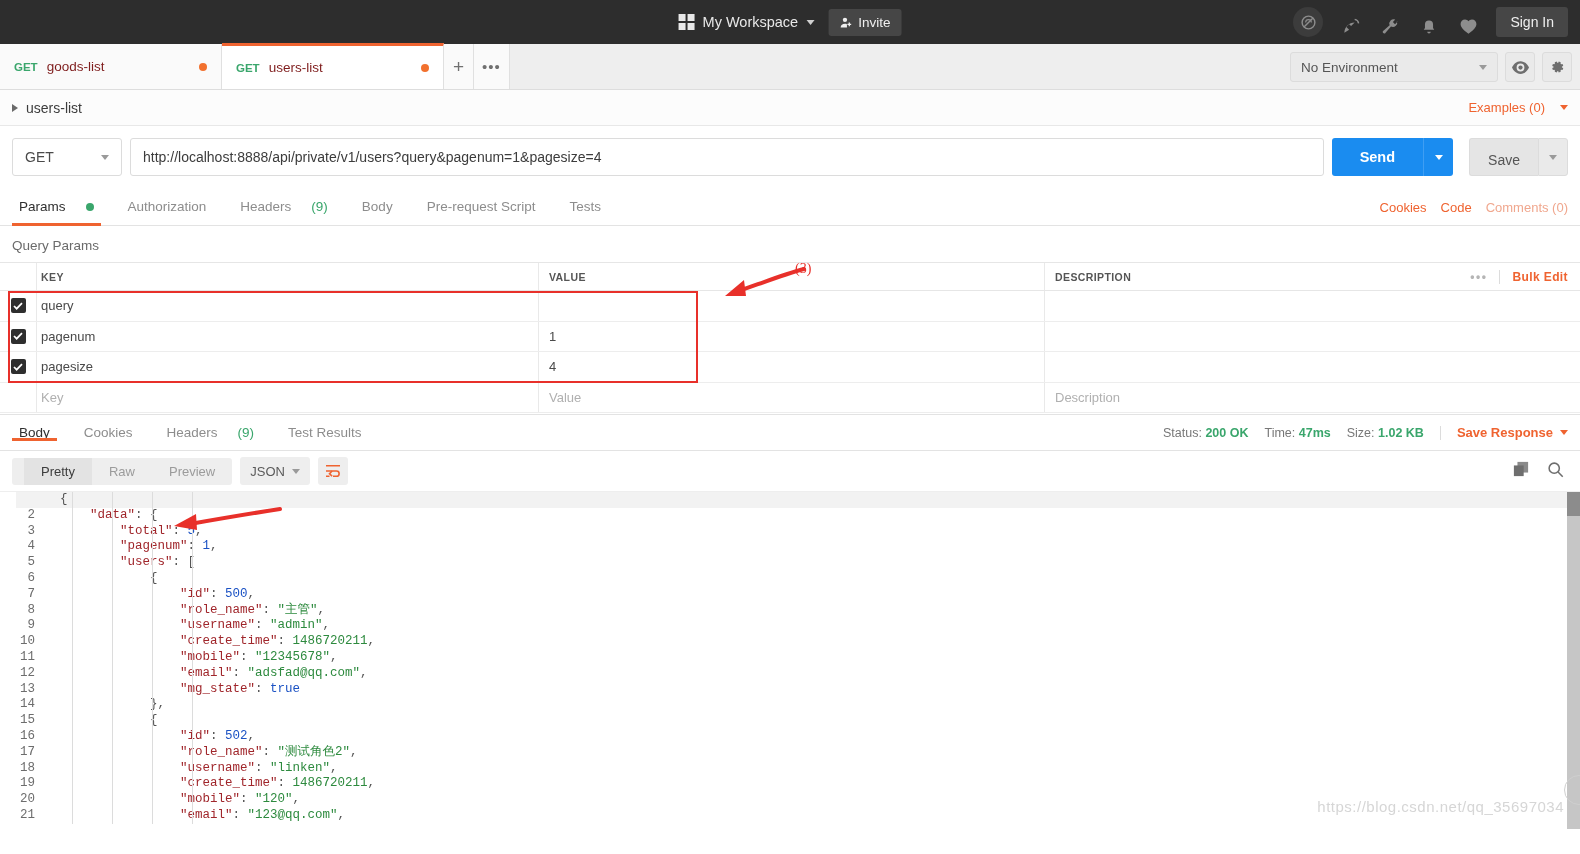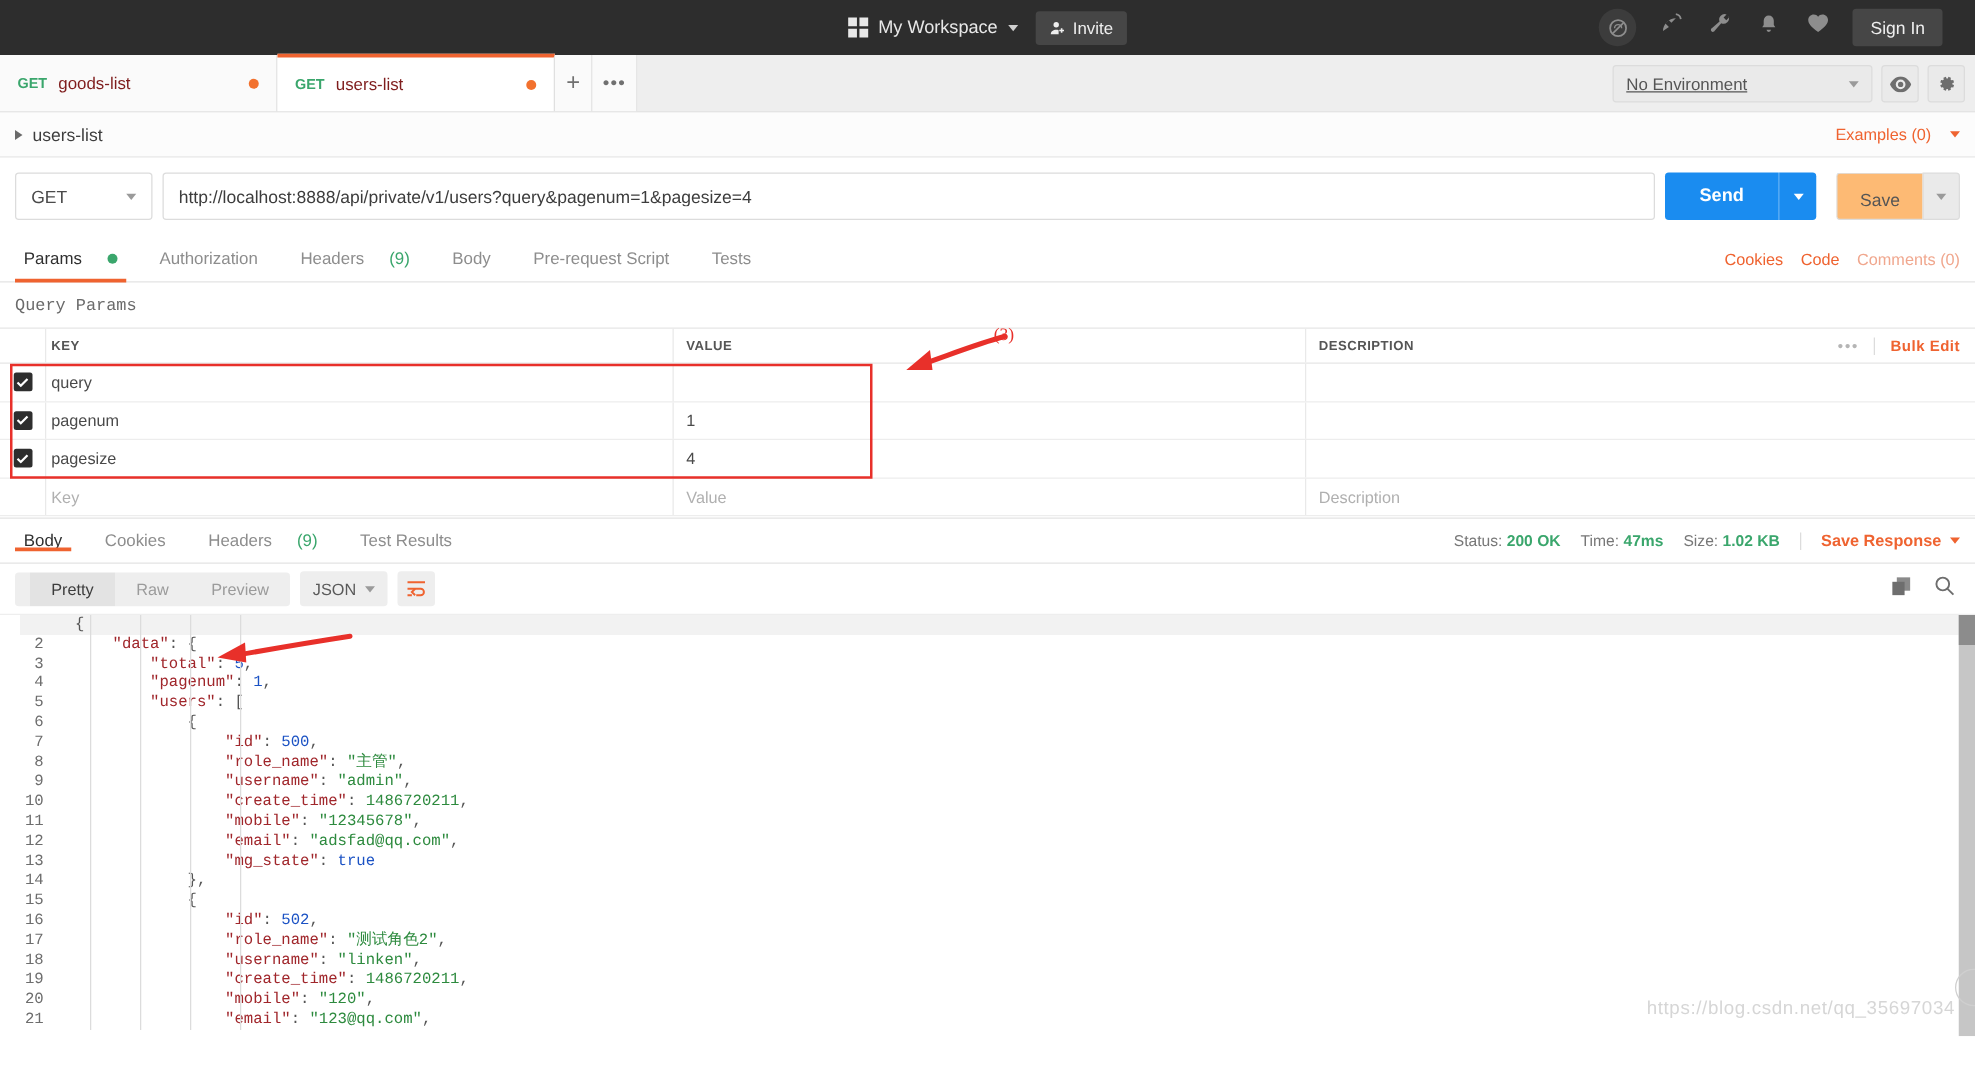--- a/index.html
+++ b/index.html
@@ -22,21 +22,21 @@
   }
   .ws-btn { display: flex; align-items: center; gap: 8px; color: #e8e8e8; font-size: 14.5px; cursor: pointer; }
   .grid-icon { display: grid; grid-template-columns: 7px 7px; grid-template-rows: 7px 7px; gap: 2px; }
   .grid-icon i { background: #e8e8e8; display: block; }
   .caret-d { width: 0; height: 0; border-left: 4.5px solid transparent; border-right: 4.5px solid transparent; border-top: 5px solid #cfcfcf; }
   .invite-btn {
     background: #464646; color: #efefef; font-size: 13.5px;
     padding: 6px 11px; border-radius: 3px; display: flex; align-items: center; gap: 6px; cursor: pointer;
   }
   #topbar .right-icons {
-    position: absolute; right: 26px; display: flex; align-items: flex-start; gap: 17px;
+    position: absolute; right: 12px; display: flex; align-items: flex-end; gap: 17px;
   }
   .ticon { width: 22px; height: 22px; display: flex; align-items: center; justify-content: center; cursor: pointer; }
   .ticon svg { fill: #8d8d8d; }
   .sync-circle { width: 30px; height: 30px; border-radius: 50%; background: #3c3c3c; display:flex; align-items:center; justify-content:center; cursor:pointer; }
   .signin-btn { background: #464646; color: #efefef; font-size: 14px; padding: 7px 14px; border-radius: 3px; cursor: pointer; }
 
   
   #tabstrip {
     height: 46px; background: #eeeeee; display: flex; align-items: flex-end;
     border-bottom: 1px solid #ddd; position: relative;
@@ -55,21 +55,21 @@
     color: #707070; cursor: pointer; border-right: 1px solid #e0e0e0; background: #fafafa; font-size: 19px;
   }
   .tab-more { font-size: 15px; letter-spacing: 1px; width: 36px; }
   #tabstrip .env-area {
     position: absolute; right: 8px; bottom: 7px; display: flex; align-items: center; gap: 7px;
   }
   .env-select {
     background: #eaeaea; border: 1px solid #dcdcdc; border-radius: 3px; width: 208px;
     height: 30px; display: flex; align-items: center; padding: 0 10px; font-size: 13.5px; color: #555; cursor: pointer;
   }
-  .env-select span:first-child { flex: 1; text-decoration: underline; }
+  .env-select span:first-child { flex: 1; }
   .env-sq { width: 30px; height: 30px; background: #eaeaea; border: 1px solid #dcdcdc; border-radius: 3px; display: flex; align-items: center; justify-content: center; cursor: pointer; }
   .tabstrip-filler { flex: 1; background: #eeeeee; height: 45px; }
 
   
   #breadcrumb {
     height: 36px; display: flex; align-items: center; padding: 0 12px;
     background: #fcfcfc; border-bottom: 1px solid #e8e8e8; position: relative;
   }
   .bc-arrow { width:0;height:0;border-top:4px solid transparent;border-bottom:4px solid transparent;border-left:6px solid #6a6a6a; margin-right:8px; }
   .bc-title { font-size: 14px; color: #3d3d3d; }
@@ -86,36 +86,36 @@
   .caret-g { width:0;height:0;border-left:4.5px solid transparent;border-right:4.5px solid transparent;border-top:5px solid #9a9a9a; }
   .url-input {
     flex: 1; height: 38px; border: 1px solid #dcdcdc; border-radius: 3px;
     padding: 0 12px; font-size: 14px; color: #3c3c3c; background: #fff; font-family: "Liberation Sans", sans-serif;
   }
   .send-group { display: flex; }
   .send-btn { background: #1a8cf0; color: #fff; font-weight: bold; font-size: 14.5px; height: 38px; padding: 0 28px; border: none; border-radius: 3px 0 0 3px; cursor: pointer; }
   .send-caret { background: #1a8cf0; width: 30px; height: 38px; border-radius: 0 3px 3px 0; display: flex; align-items: center; justify-content: center; border-left: 1px solid #3f9ef3; cursor: pointer; }
   .caret-w { width:0;height:0;border-left:4.5px solid transparent;border-right:4.5px solid transparent;border-top:5px solid #fff; }
   .save-group { display: flex; margin-left: 8px; }
-  .save-btn { background: #fdba74; border: 1px solid #dcdcdc; border-right: none; color: #555; font-size: 14px; height: 38px; padding: 13px 18px; border-radius: 3px 0 0 3px; cursor: pointer; }
+  .save-btn { background: #e5e5e5; border: 1px solid #dcdcdc; border-right: none; color: #555; font-size: 14px; height: 38px; padding: 13px 18px; border-radius: 3px 0 0 3px; cursor: pointer; }
   .save-caret { background: #eaeaea; border: 1px solid #dcdcdc; width: 30px; height: 38px; border-radius: 0 3px 3px 0; display:flex;align-items:center;justify-content:center; cursor:pointer; }
 
   
   #reqtabs { height: 38px; display: flex; align-items: stretch; border-bottom: 1px solid #e3e3e3; padding-left: 2px; position: relative; }
   .rq-tab { display: flex; align-items: center; gap: 20px; padding: 0 17px; font-size: 13.5px; color: #8d8d8d; cursor: pointer; position: relative; }
   .rq-tab.active { color: #2f2f2f; }
   .rq-tab.active::after { content:""; position:absolute; left:10px; right:10px; bottom:-1px; height:3px; background:#ef6330; }
   .green-dot { width: 8px; height: 8px; border-radius: 50%; background: #3aa66c; }
   .green-txt { color: #3aa66c; }
   #reqtabs .rt-right { position: absolute; right: 12px; top: 0; height: 38px; display: flex; align-items: center; gap: 14px; font-size: 13px; }
   .lnk-or { color: #ef6330; cursor: pointer; }
   .lnk-or-dim { color: #f0a78e; cursor: pointer; }
 
   
-  #qp-label { padding: 12px 12px 9px 12px; font-size: 13.5px; color: #6b6b6b; font-family: Liberation Mono, monospace; }
+  #qp-label { padding: 12px 12px 9px 12px; font-size: 13.5px; color: #6b6b6b; }
   #qp-table { border-top: 1px solid #e6e6e6; position: relative; }
   .qp-head { display: flex; height: 28px; align-items: center; border-bottom: 1px solid #e6e6e6; }
   .qp-row { display: flex; height: 30.5px; align-items: center; border-bottom: 1px solid #ededed; }
   .c-chk { width: 36px; display: flex; align-items: center; justify-content: center; }
   .c-key { width: 502px; padding-left: 4px; border-left: 1px solid #e9e9e9; height: 100%; display:flex; align-items:center; }
   .c-val { width: 506px; padding-left: 10px; border-left: 1px solid #e9e9e9; height: 100%; display:flex; align-items:center; }
   .c-desc { flex: 1; padding-left: 10px; border-left: 1px solid #e9e9e9; height: 100%; display:flex; align-items:center; }
   .qp-head .c-key, .qp-head .c-val, .qp-head .c-desc { font-size: 10.5px; font-weight: bold; color: #555; letter-spacing: .4px; }
   .qp-head .c-desc { justify-content: space-between; padding-right: 12px; }
   .hd-right { display: flex; align-items: center; gap: 12px; font-size: 12px; }

